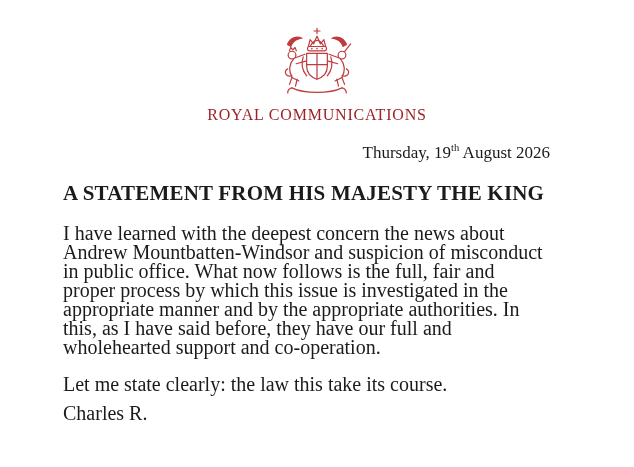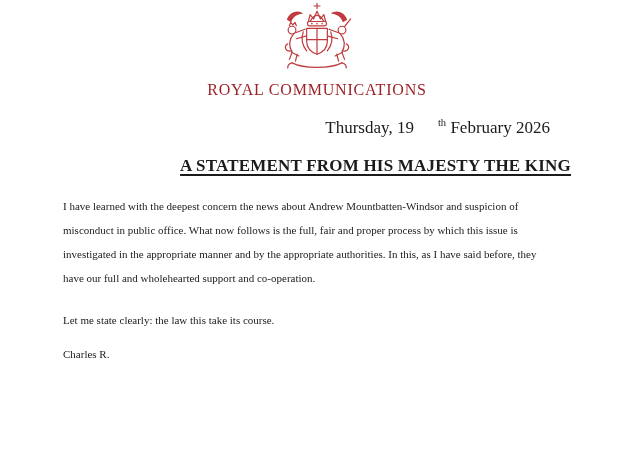--- a/index.html
+++ b/index.html
@@ -5,50 +5,49 @@
   html, body { margin:0; padding:0; background:#ffffff; }
   .page {
     position:relative;
     width:634px; height:467px;
     background:var(--background,#ffffff);
     font-family:"Liberation Serif", serif;
     color:var(--body_text,#1b1b1b);
     overflow:hidden;
     margin:0 auto;
   }
-  .letterhead { text-align:center; padding-top:0; }
+  .letterhead { text-align:center; padding-top:25px; }
   .crest { display:block; margin:0 auto; color:var(--crest,#bf3b3e); }
   .org {
     color:var(--organization_text,#9d2227);
     font-size:16px;
     letter-spacing:0.8px;
     margin-top:7px;
     font-weight:400;
   }
   .content { padding:0 89px 0 63px; }
   .date-line {
     text-align:right;
     margin-top:19px;
     font-size:17px;
     margin-right:-5px;
   }
-  .date-line sup { font-size:0.62em; line-height:0;margin-left:24px; }
+  .date-line sup { font-size:0.62em; line-height:0; }
   .heading {
-    text-align:right;
-    font-size:17px;
+    text-align:left;
+    font-size:21px;
     font-weight:bold;
     letter-spacing:0.2px;
     margin:18px -26px 0 0;
-    text-decoration:underline;
     text-decoration-thickness:1.5px;
     text-underline-offset:3px;
   }
   .para {
-    font-size:11px;
-    line-height:24px;
+    font-size:20px;
+    line-height:19px;
     margin:18px 0 0;
   }
   .signature { margin-top:10px; }
 </style>
 </head>
 <body>
 
 <div class="page">
 
   <header class="letterhead">
@@ -90,21 +89,21 @@
       <path d="M94 58 C102 60 104 52 99 50"></path>
 
       <path d="M36 72 C50 79 80 79 94 72"></path>
       <path d="M36 72 q-5 1 -5 6 M94 72 q5 1 5 6"></path>
     </svg>
     <div class="org">ROYAL COMMUNICATIONS</div>
   </header>
 
   <div class="content">
 
-    <div class="date-line"><span>Thursday, 19</span><sup>th</sup><span> February 2026</span></div>
+    <div class="date-line"><span>Thursday, 19</span><sup>th</sup><span> August 2026</span></div>
 
     <h1 class="heading">A STATEMENT FROM HIS MAJESTY THE KING</h1>
 
     <p class="para">I have learned with the deepest concern the news about Andrew Mountbatten-Windsor and suspicion of misconduct in public office. What now follows is the full, fair and proper process by which this issue is investigated in the appropriate manner and by the appropriate authorities. In this, as I have said before, they have our full and wholehearted support and co-operation.</p>
     <p class="para">Let me state clearly: the law this take its course.</p>
 
     <p class="para signature">Charles R.</p>
   </div>
 </div>
 

